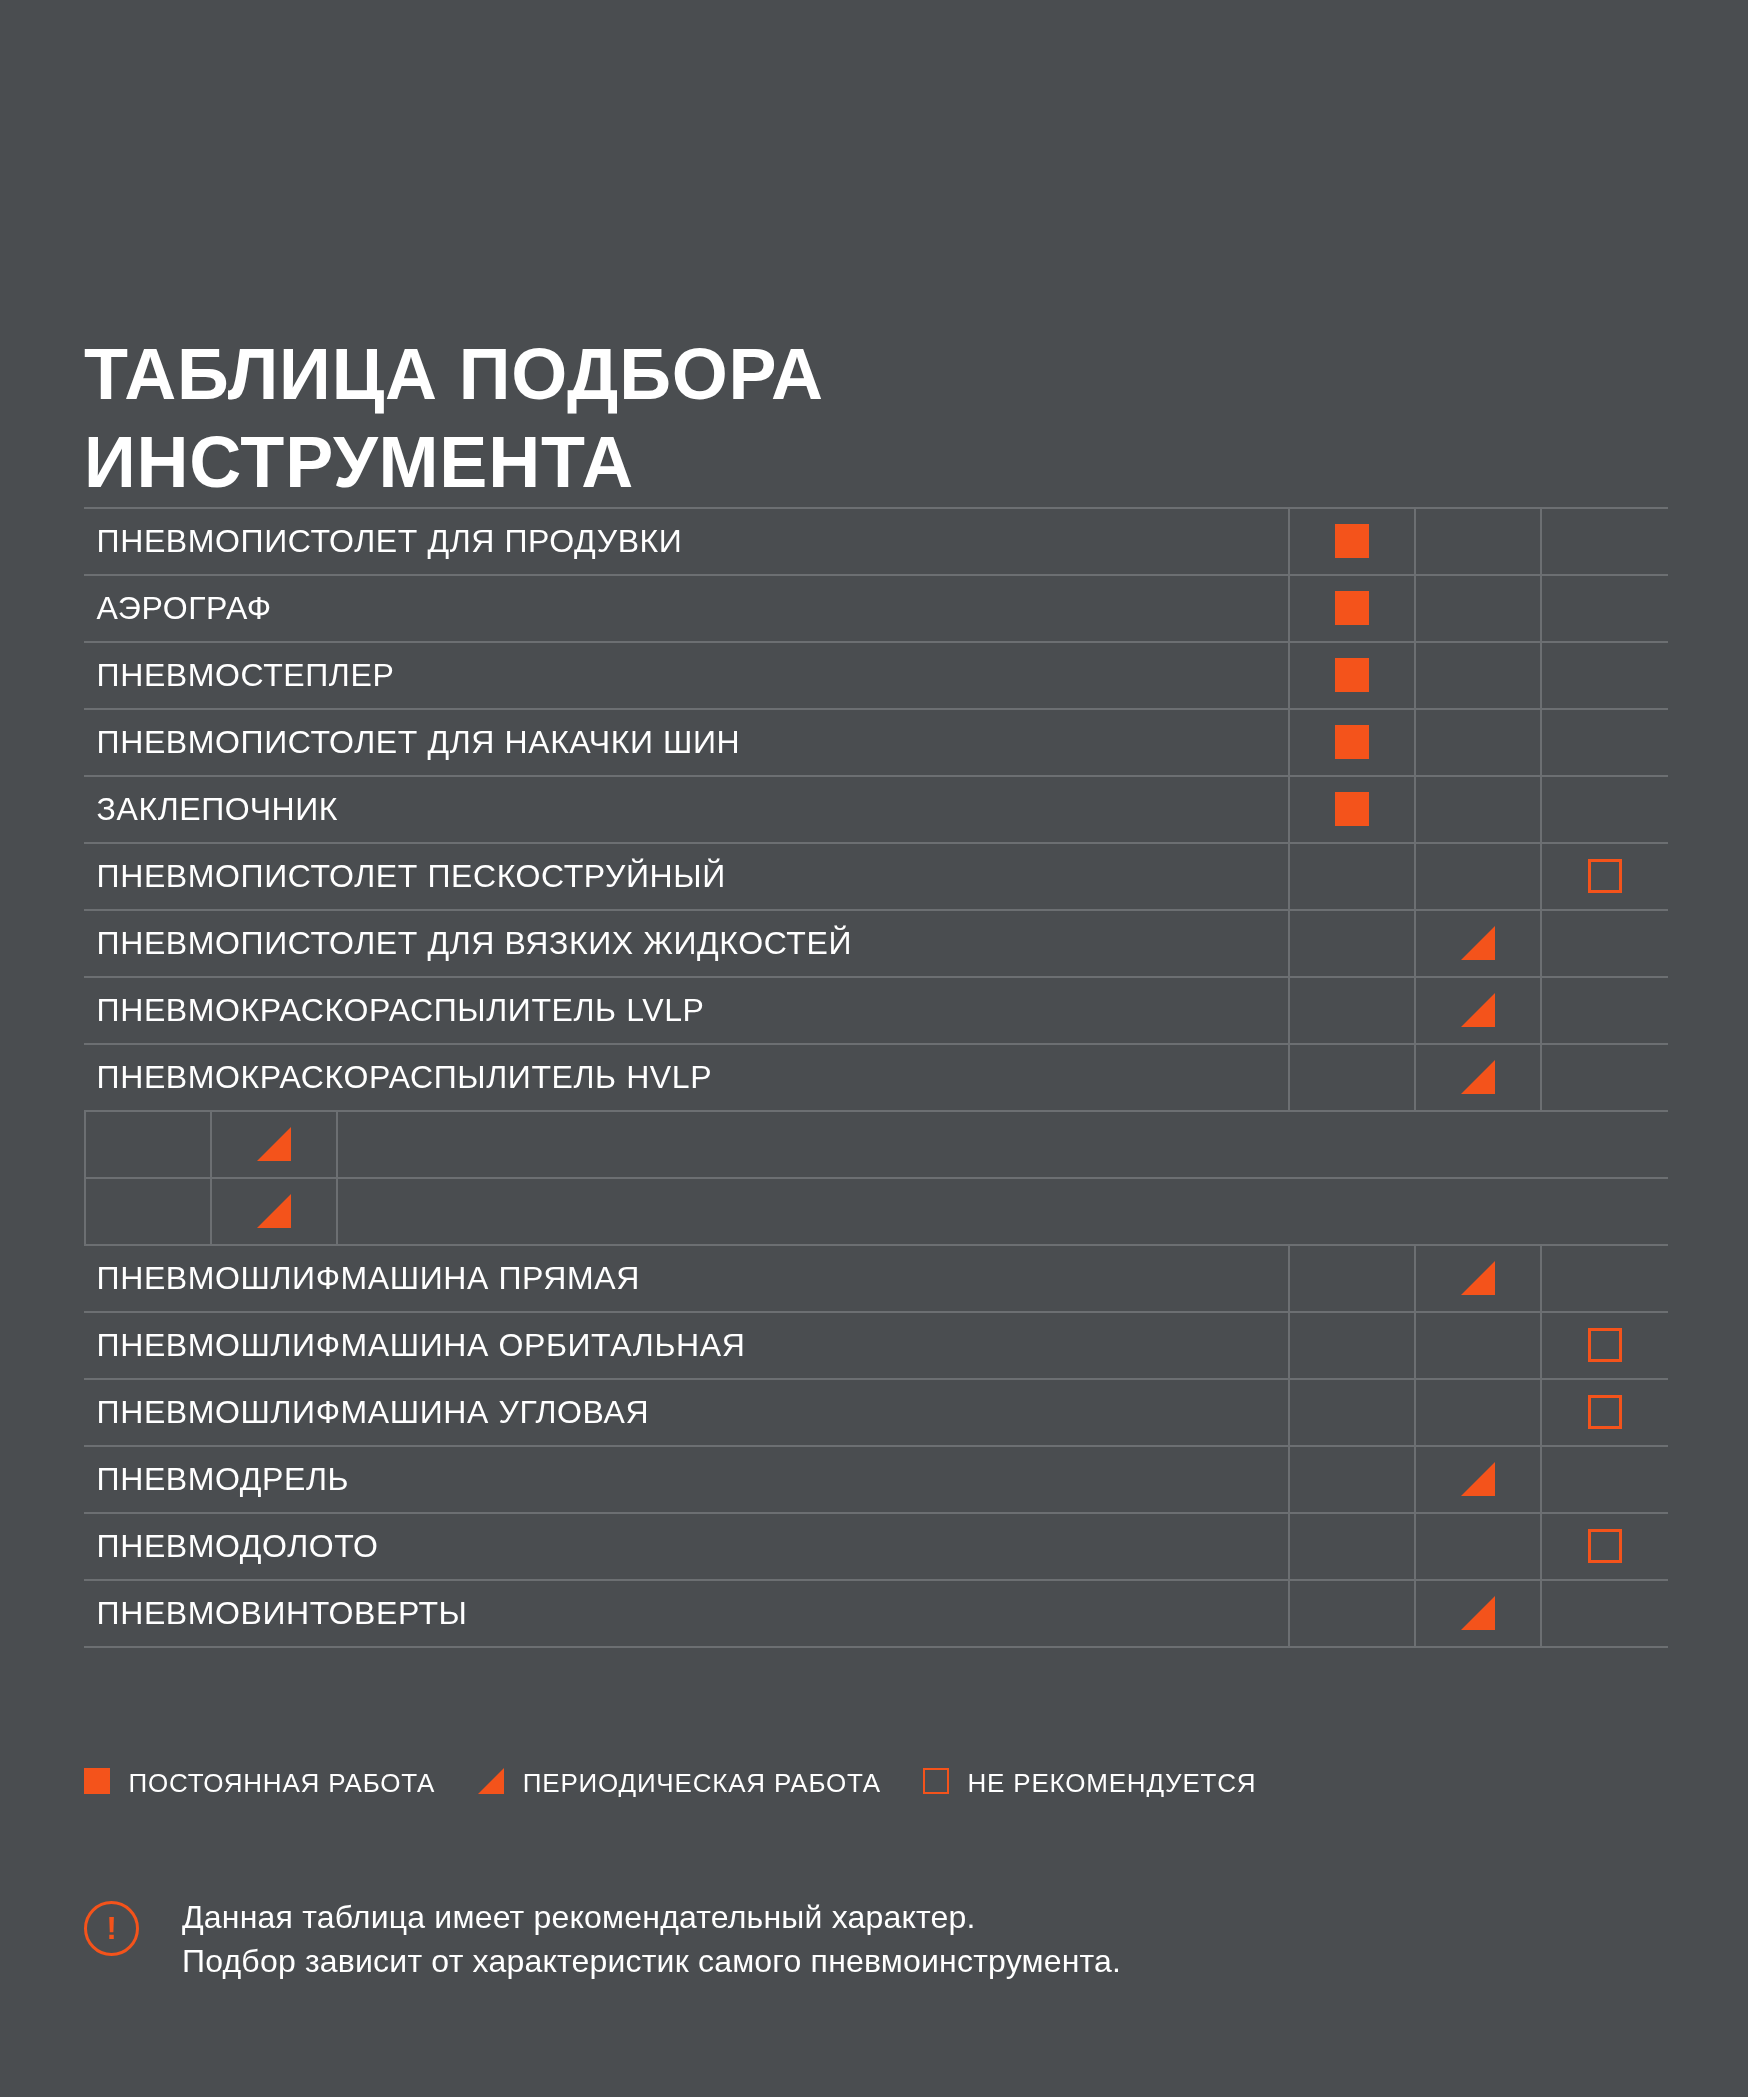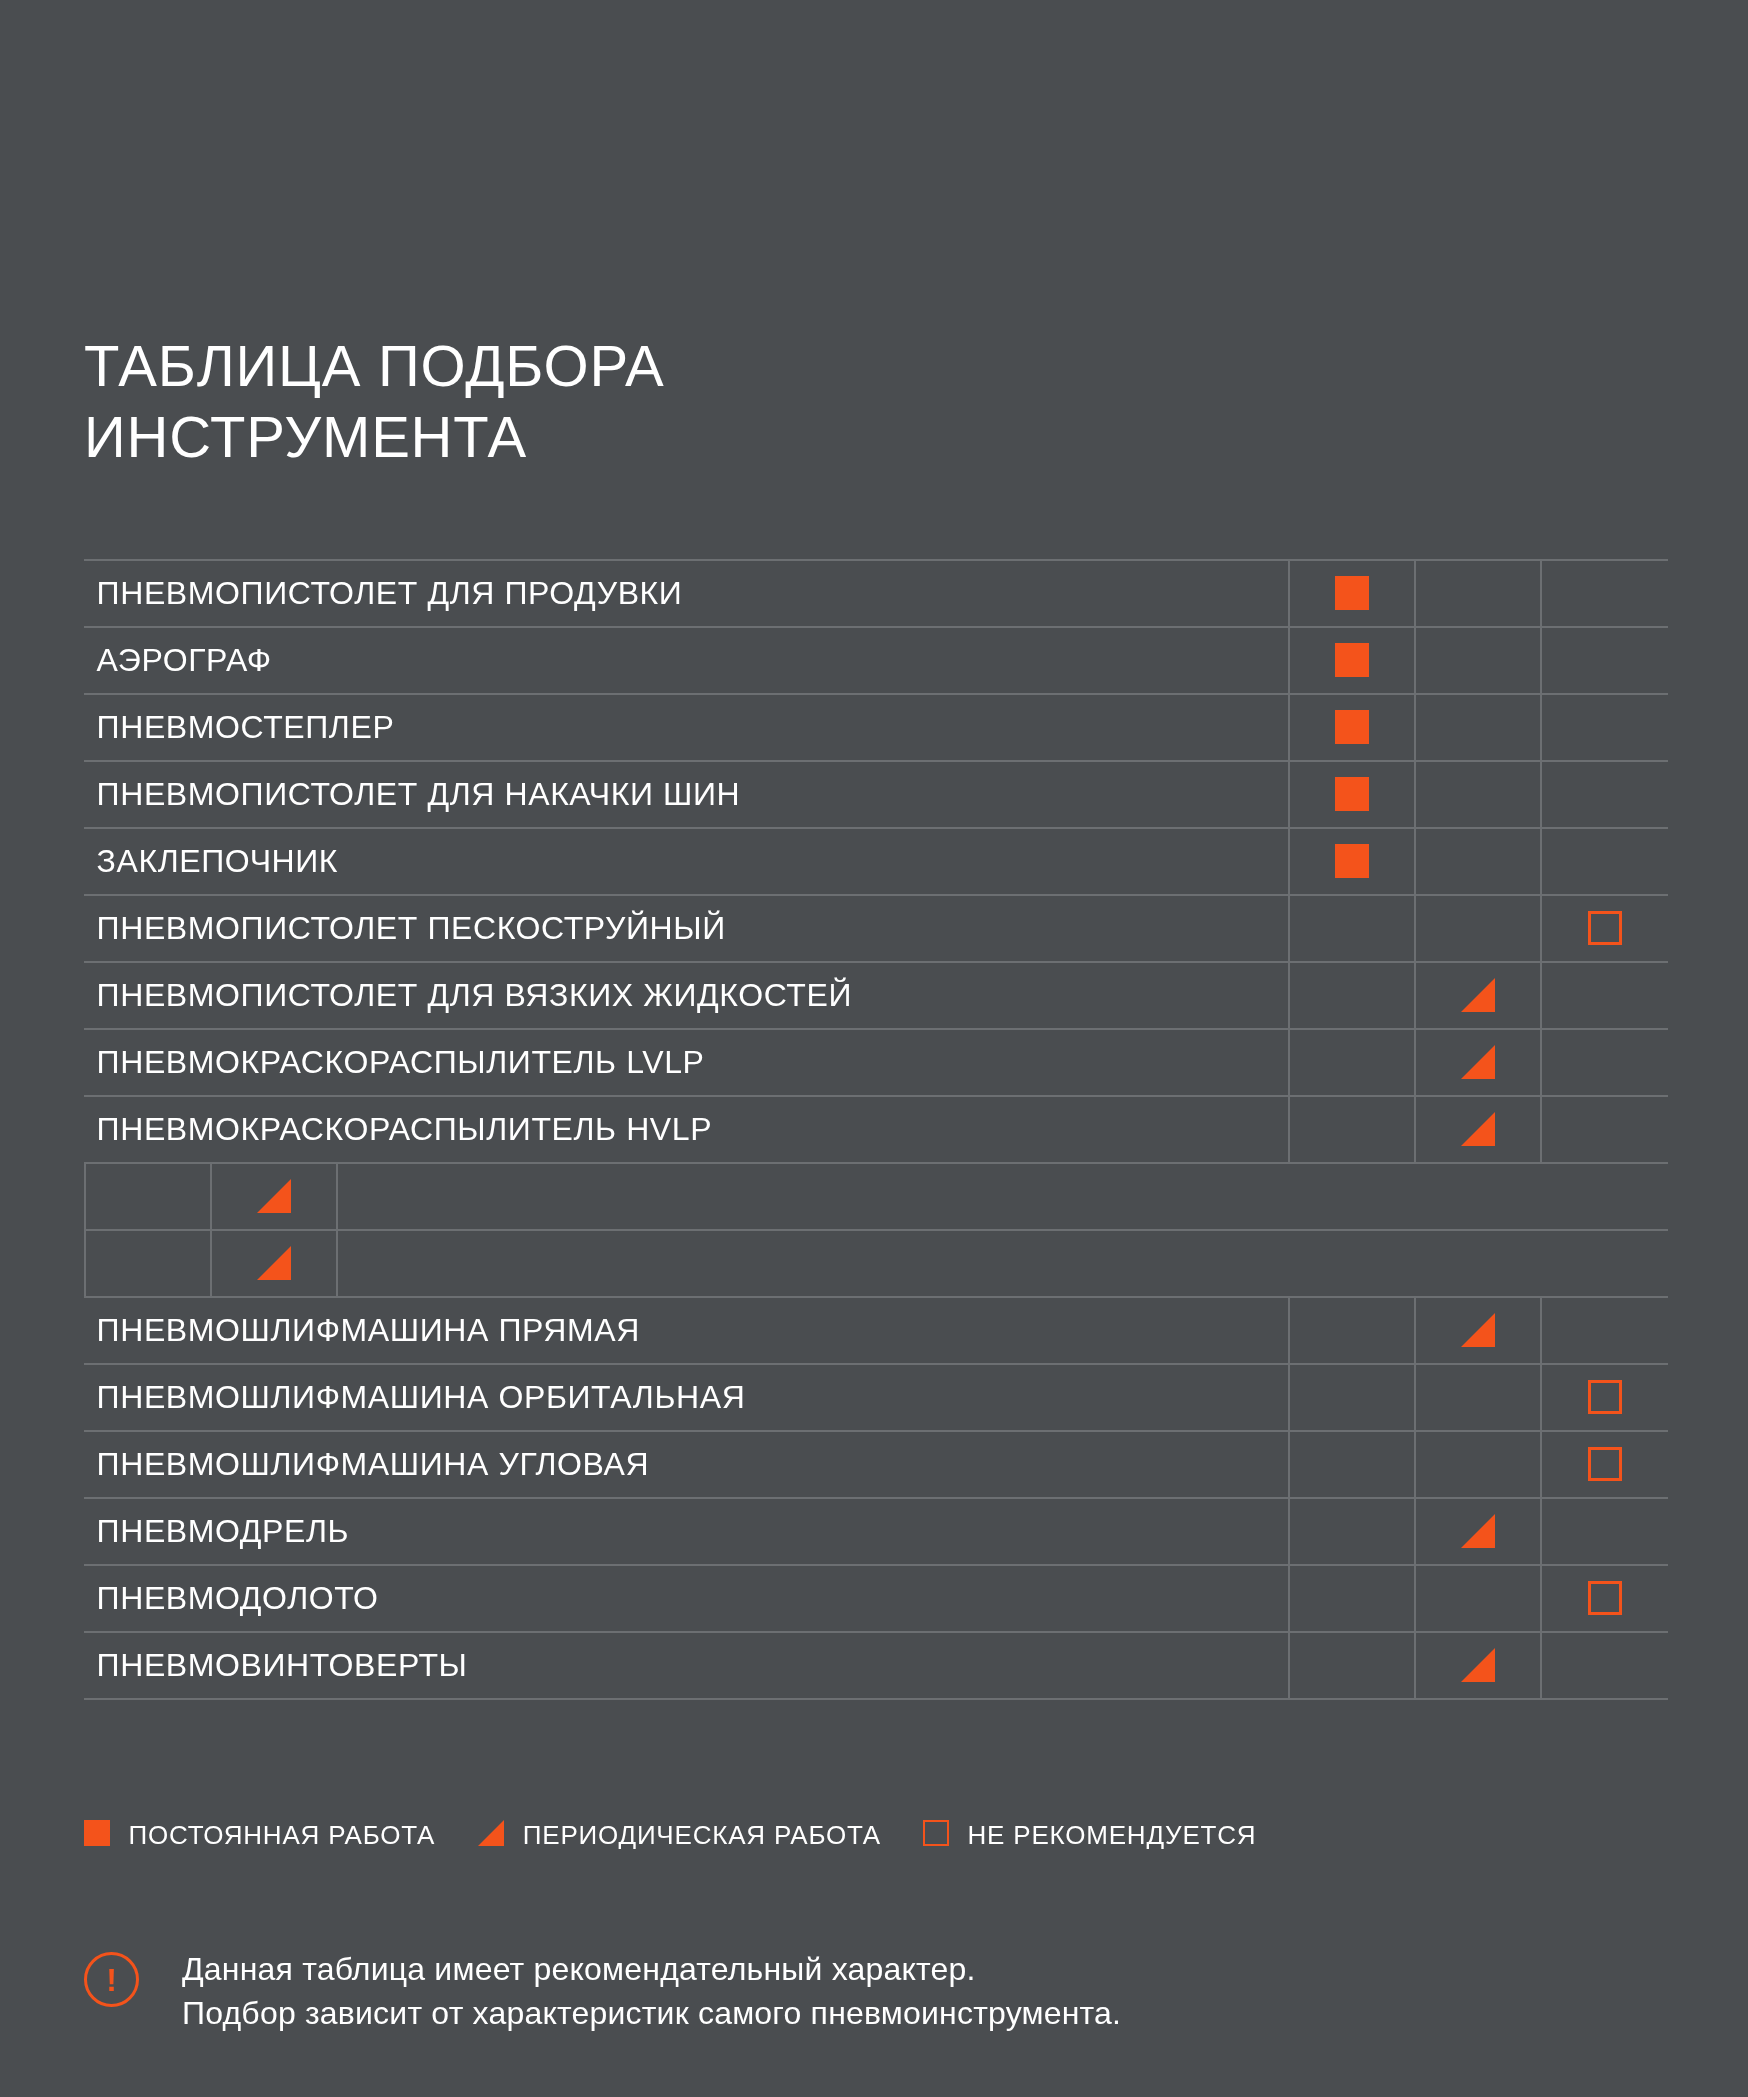--- a/index.html
+++ b/index.html
@@ -16,29 +16,28 @@
   }
   .page {
     position: relative;
     width: 1748px;
     height: 2331px;
     box-sizing: border-box;
     padding: 0 84px;
   }
   .title {
     padding-top: 331px;
-    font-size: 58px;
-    font-weight: normal;
+    font-size: 72px;
+    font-weight: bold;
     letter-spacing: 0.8px;
     line-height: 1.22;
     text-transform: uppercase;
     white-space: pre-line;
   }
   .table {
-    margin-top: 86px;
     width: 1584px;
     border-top: 2.1px solid #6c6f72;
   }
   .row {
     display: flex;
     align-items: stretch;
     height: 65px;
     border-bottom: 2.1px solid #6c6f72;
   }
   .row .label {

